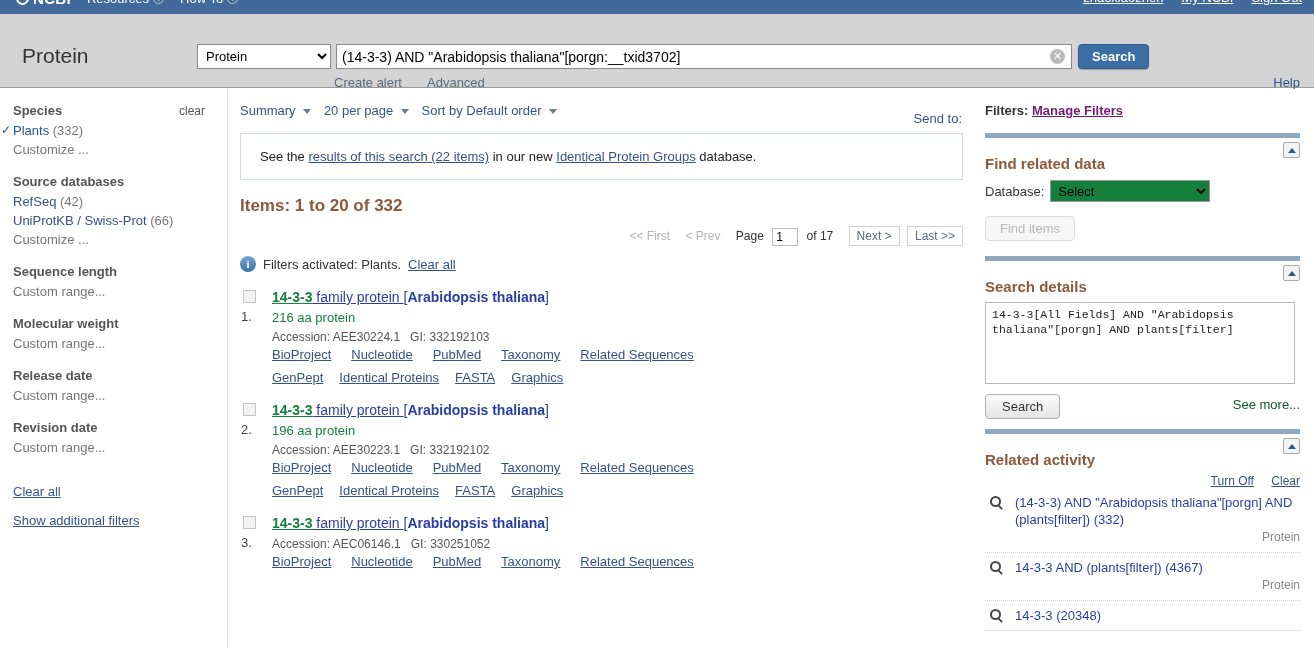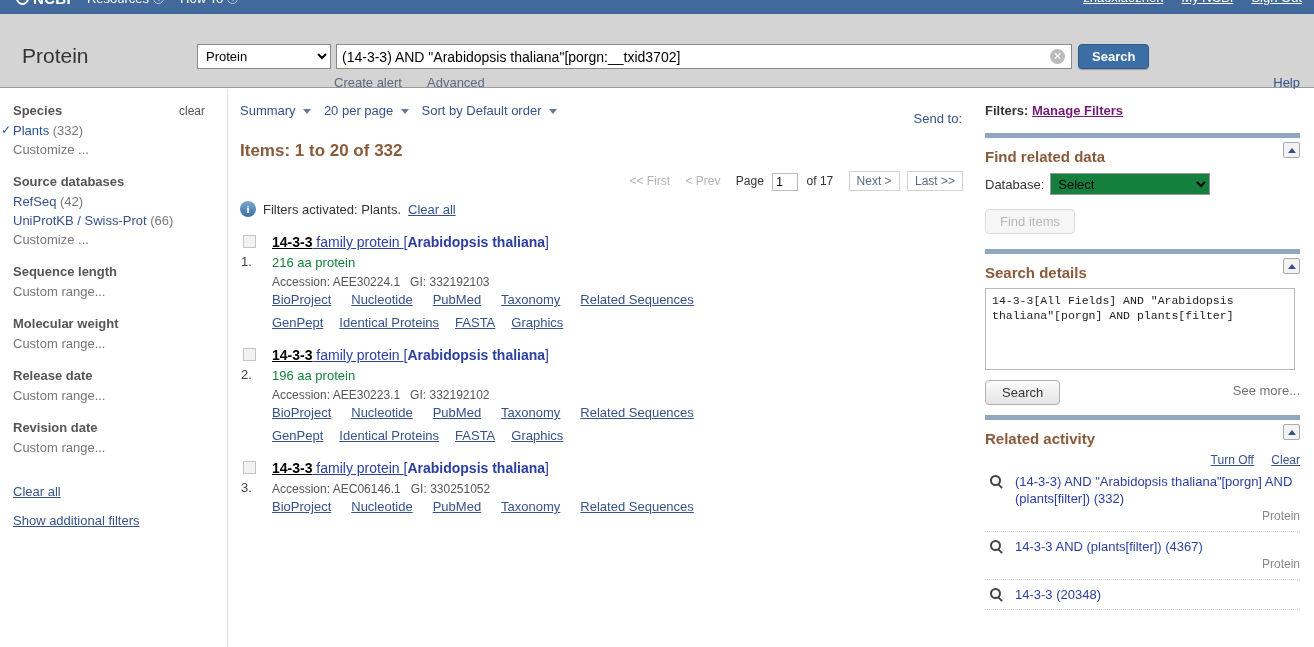--- a/index.html
+++ b/index.html
@@ -212,21 +212,21 @@
     border: 1px solid #c4c4c4; background: #f2f2f2;
     cursor: pointer;
   }
   .ri-num {
     position: absolute; left: 1px; top: 21px;
     font-size: 13px; color: #444;
   }
   .ri-title {
     font-size: 14px; line-height: 18px;
   }
-  .ri-title .t-bold { font-weight: bold; color: #000000; text-decoration: underline; cursor: pointer; }
+  .ri-title .t-bold { font-weight: bold; color: #15803d; text-decoration: underline; cursor: pointer; }
   .ri-title .t-norm { font-weight: normal; color: #2b3ea0; text-decoration: underline; cursor: pointer; }
   .ri-title .t-org  { font-weight: bold; color: #2b3ea0; text-decoration: none; cursor: pointer; }
   .ri-title .t-plain { color: #2b3ea0; }
   .ri-len { font-size: 13px; color: #15803d; margin-top: 4px; }
   .ri-acc { font-size: 12px; color: #555; margin-top: 5px; }
   .ri-links { margin-top: 3px; font-size: 13px; }
   .ri-links a { color: #35528a; text-decoration: underline; cursor: pointer; margin-right: 20px; }
   .ri-links2 { margin-top: 8px; font-size: 13px; }
   .ri-links2 a { color: #35528a; text-decoration: underline; cursor: pointer; margin-right: 16px; }
 
@@ -237,21 +237,21 @@
     background: #fff;
     padding: 14px 14px 0 9px;
   }
   #rail-filters { font-size: 13px; color: #333; font-weight: bold; }
   #rail-filters a { color: #701a75; text-decoration: underline; font-weight: bold; cursor: pointer; }
 
   .rail-portlet { margin-top: 15px; position: relative; }
   .rail-bar { height: 5px; background: #8fa8c0; }
   .rail-head {
     font-size: 15px; font-weight: bold; color: #8a5a3b;
-    padding: 10px 0 4px 0;
+    padding: 17px 0 4px 0;
   }
   .rail-toggle {
     position: absolute; right: 0; top: 9px;
     width: 17px; height: 16px;
     border: 1px solid #aaa; background: #f3f3f3; border-radius: 2px;
     cursor: pointer;
   }
   .rail-toggle:after {
     content: ""; position: absolute; left: 4px; top: 5px;
     border-left: 4px solid transparent; border-right: 4px solid transparent;
@@ -282,21 +282,21 @@
   }
   #sd-search-btn {
     margin-top: 10px; padding: 4px 16px;
     font-size: 13px; color: #333;
     background: linear-gradient(#fbfbfb,#e4e4e4);
     border: 1px solid #b0b0b0; border-radius: 4px;
     font-family: "Liberation Sans", sans-serif; cursor: pointer;
   }
   #see-more {
     position: absolute; right: 0; bottom: 2px;
-    font-size: 13px; color: #737373; cursor: pointer;
+    font-size: 13px; color: #14532d; cursor: pointer;
   }
   .sd-footer { position: relative; height: 30px; }
 
   .ra-actions { text-align: right; margin-top: 2px; font-size: 12px; }
   .ra-actions a { color: #35528a; text-decoration: underline; cursor: pointer; margin-left: 14px; }
   .ra-item {
     position: relative; padding: 6px 0 6px 30px;
     border-bottom: 1px dotted #cfcfcf;
     font-size: 13px; color: #2b3ea0; line-height: 17px;
   }
@@ -437,20 +437,23 @@
     <span class="tb-drop">
       <span>Sort by Default order</span>
       <span class="dn"></span>
     </span>
     <span id="send-to">
       <span>Send to:</span>
       <span class="dn"></span>
     </span>
   </div>
 
+  <div id="ipg-banner">
+    <span>See the </span><a>results of this search (22 items)</a><span> in our new </span><a>Identical Protein Groups</a><span> database.</span>
+  </div>
 
   <div id="items-count">Items: 1 to 20 of 332</div>
 
   <div id="pager">
     <span class="pg-dis">&lt;&lt; First</span>
     <span class="pg-dis">&lt; Prev</span>
     <span class="pg-lbl">Page</span>
     <input class="pg-input" type="text" value="1" style="">
     <span class="pg-of">of 17</span>
     <span class="pg-btn">Next &gt;</span>

